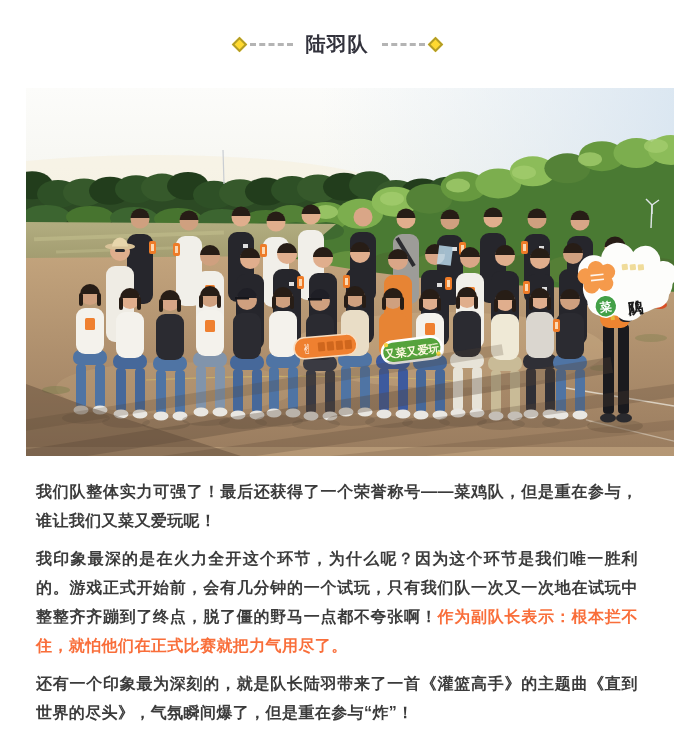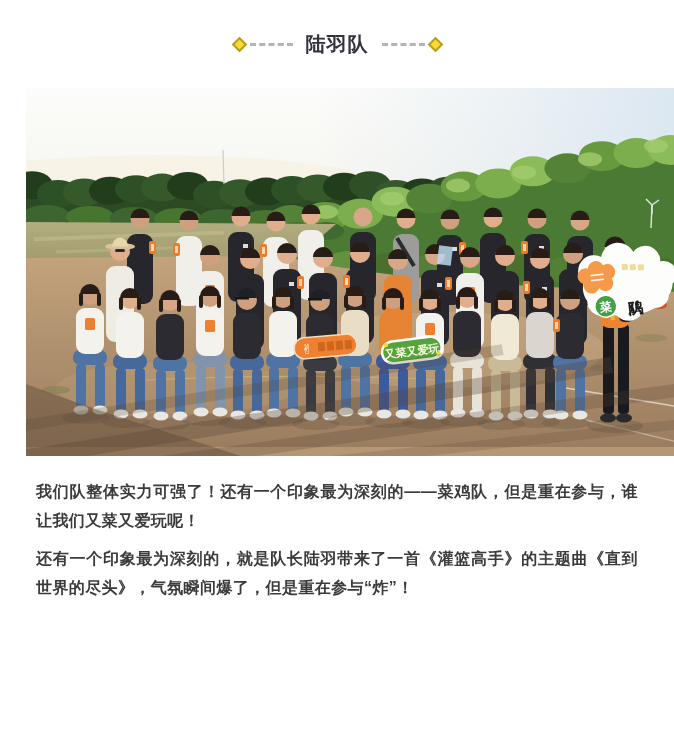--- a/index.html
+++ b/index.html
@@ -483,17 +483,18 @@
         <polygon points="0,368 0,296 60,318 215,368" opacity=".42"></polygon>
         <rect x="-40" y="300" width="520" height="11" opacity=".22" transform="rotate(-9 200 305)"></rect>
         <rect x="-30" y="322" width="620" height="16" opacity=".32" transform="rotate(-9 250 330)"></rect>
         <rect x="-20" y="345" width="680" height="13" opacity=".25" transform="rotate(-8 300 350)"></rect>
         <rect x="120" y="358" width="560" height="10" opacity=".18" transform="rotate(-6 400 360)"></rect>
       </g>
     </svg>
   </figure>
 
   <div class="article">
-    <p>我们队整体实力可强了！还有一个印象最为深刻的——菜鸡队，但是重在参与，谁让我们又菜又爱玩呢！</p>
+    <p>我们队整体实力可强了！最后还获得了一个荣誉称号——菜鸡队，但是重在参与，谁让我们又菜又爱玩呢！</p>
+    <p><span>我印象最深的是在火力全开这个环节，为什么呢？因为这个环节是我们唯一胜利的。游戏正式开始前，会有几分钟的一个试玩，只有我们队一次又一次地在试玩中整整齐齐蹦到了终点，脱了僵的野马一点都不夸张啊！</span><span class="hl" style="color: rgb(249, 110, 58);">作为副队长表示：根本拦不住，就怕他们在正式比赛就把力气用尽了。</span></p>
     <p>还有一个印象最为深刻的，就是队长陆羽带来了一首《灌篮高手》的主题曲《直到世界的尽头》，气氛瞬间爆了，但是重在参与“炸”！</p>
   </div>
 
 </div>
 
 </body></html>

